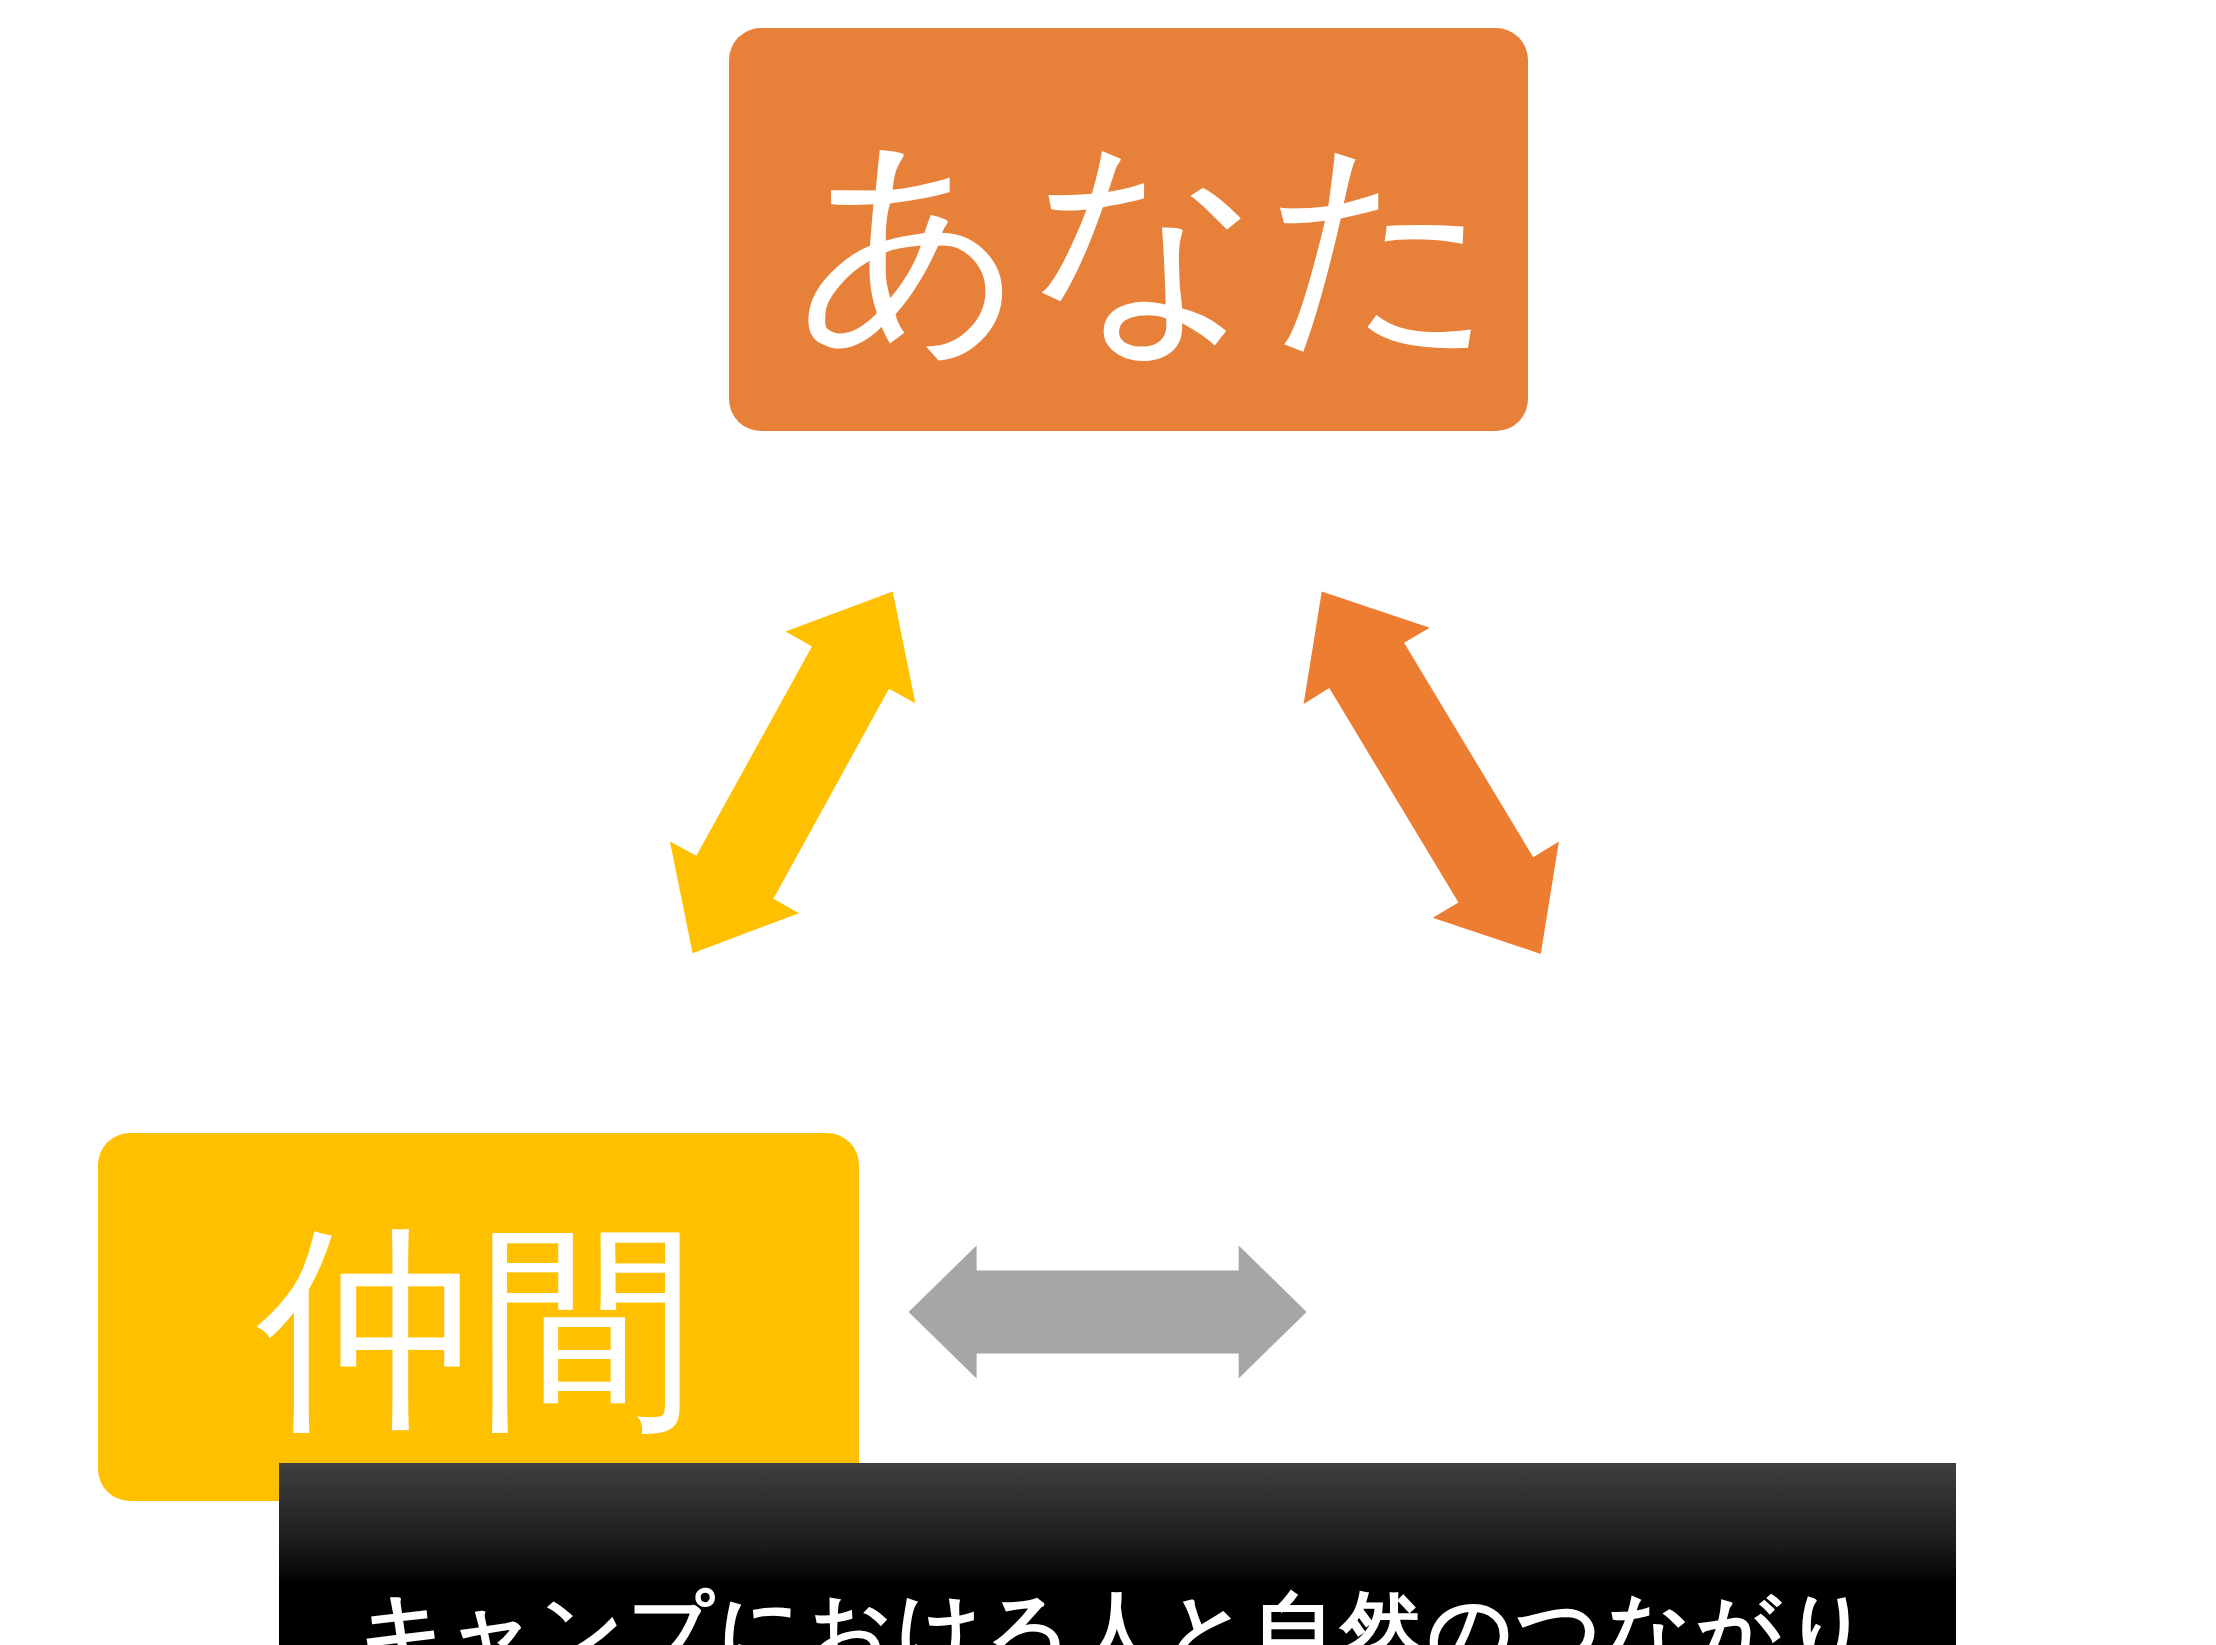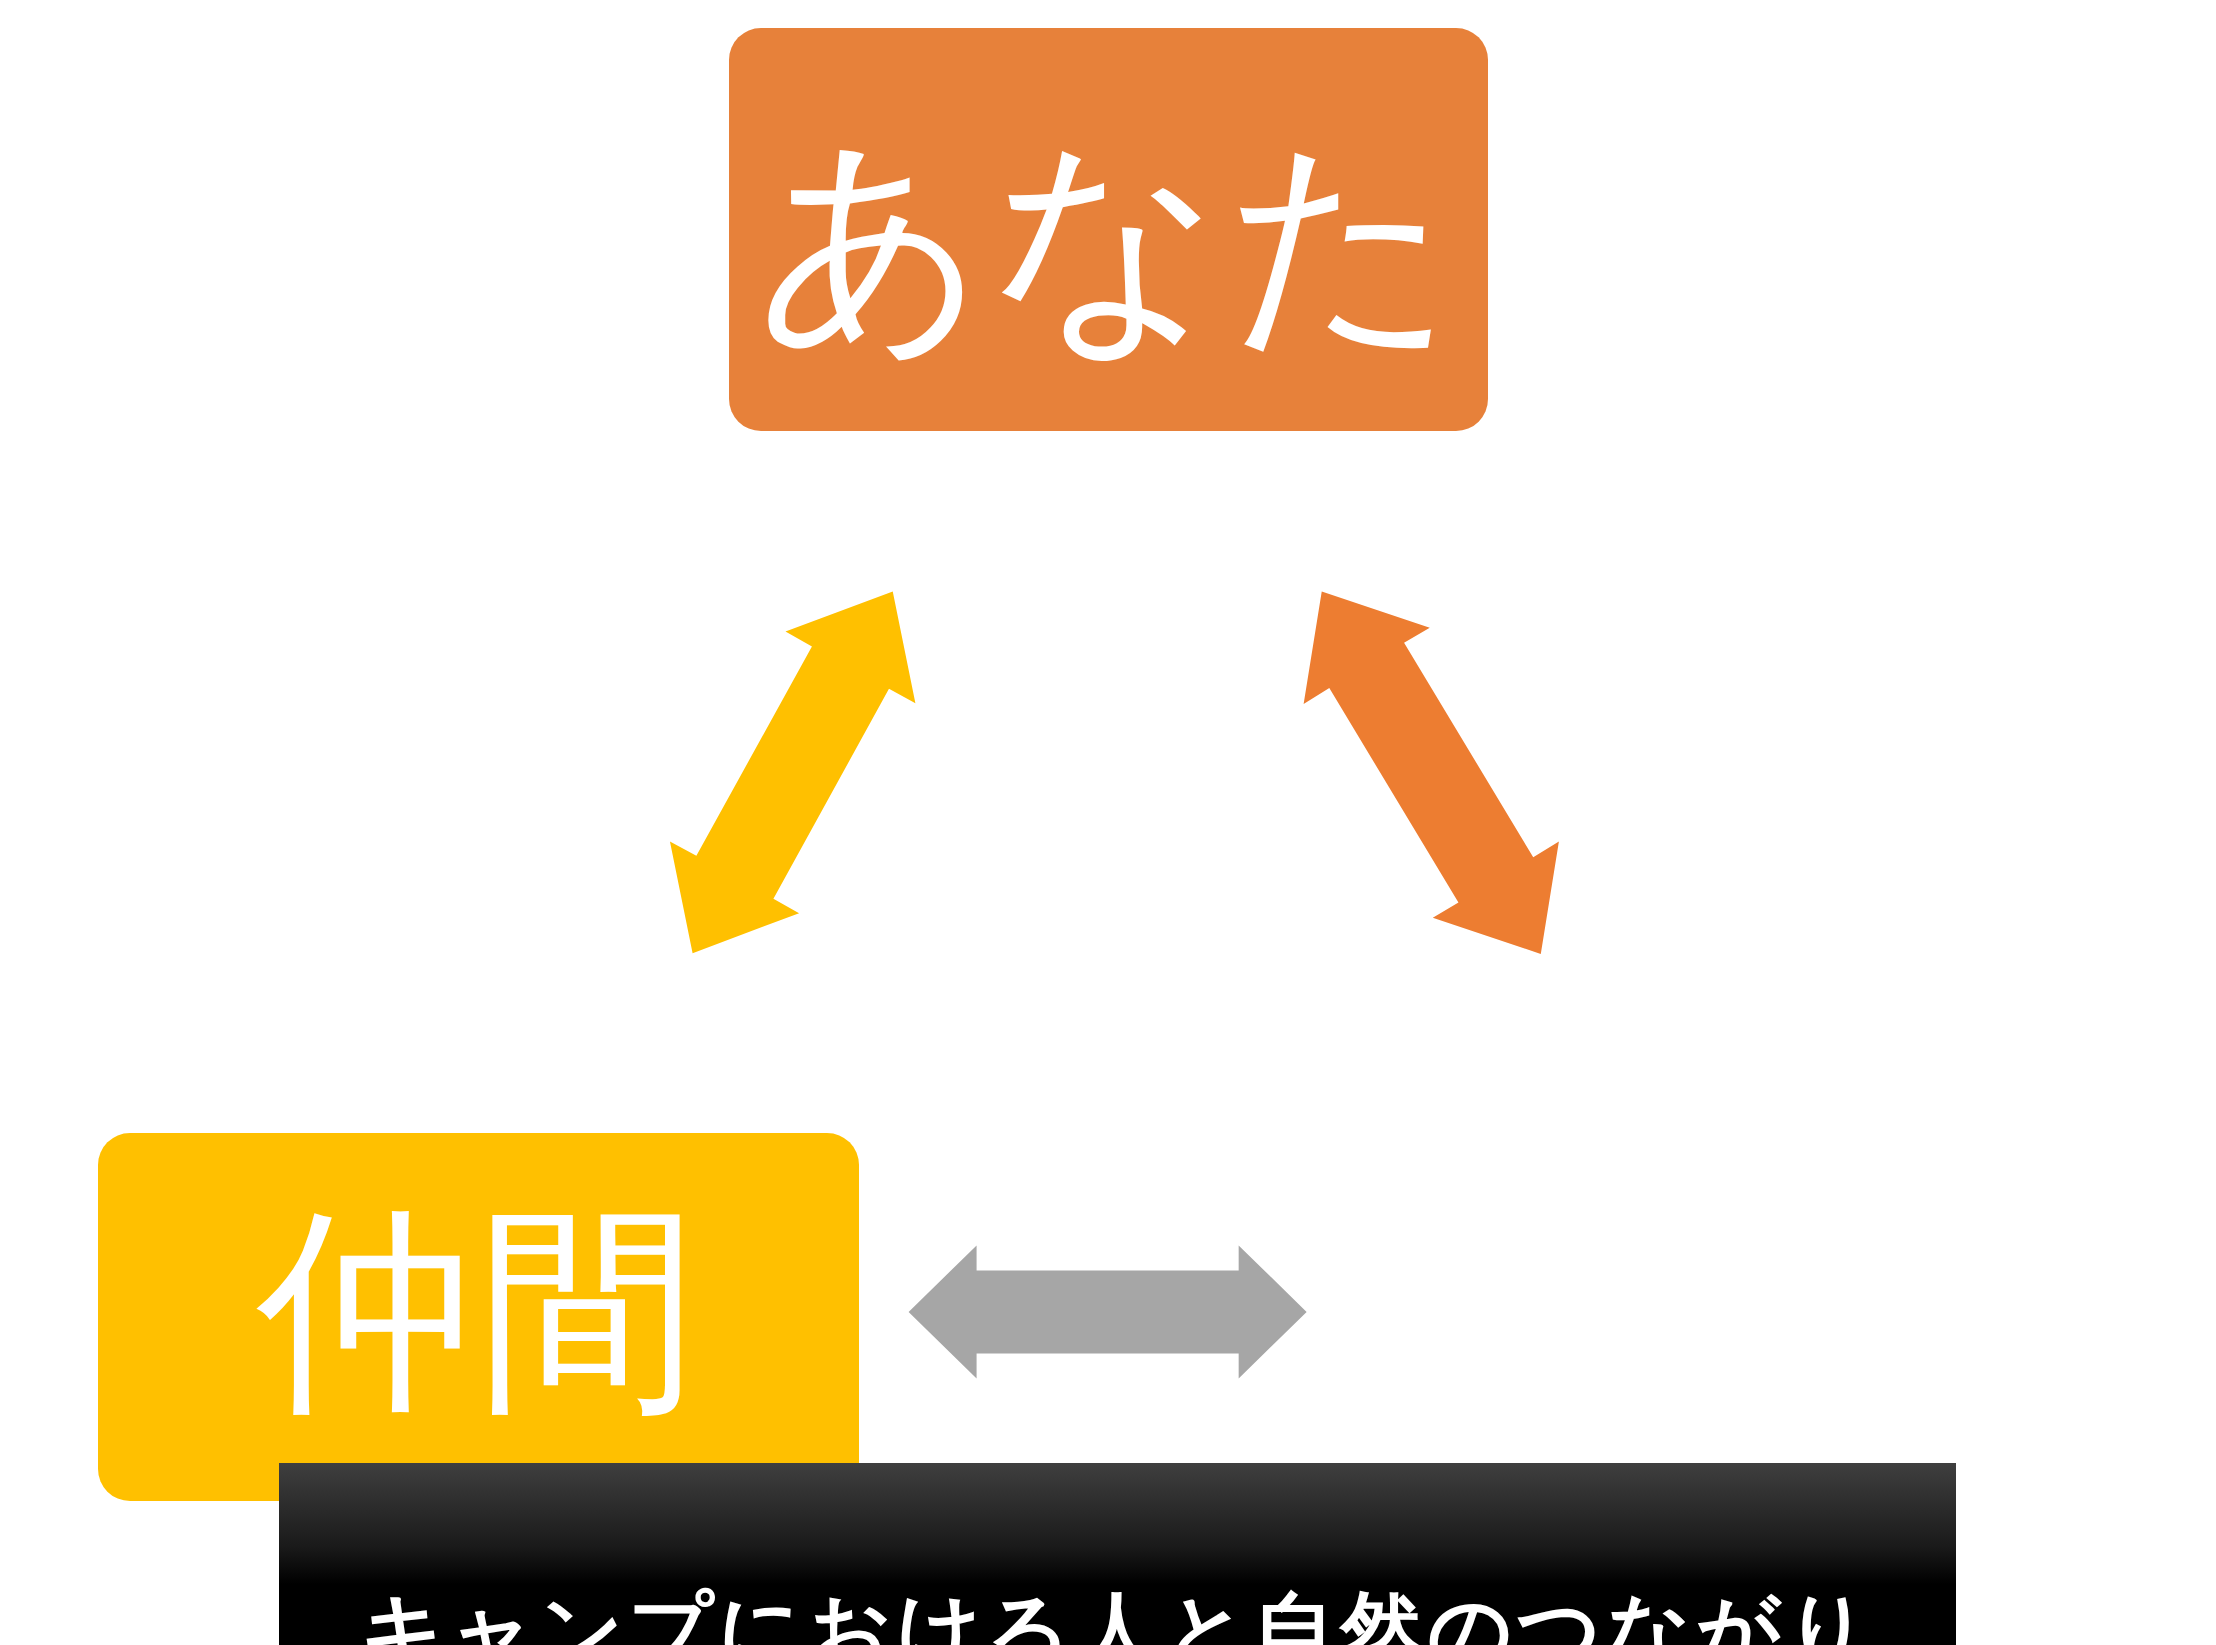--- a/index.html
+++ b/index.html
@@ -43,29 +43,29 @@
     letter-spacing: 3px;
     white-space: nowrap;
   }
   .node-you {
     left: 729px;
     top: 28px;
     width: 759px;
     height: 403px;
     background: var(--node-orange, #E7813A);
     font-size: 227px;
+    padding-left: 40px;
   }
   .node-friends {
     left: 98px;
     top: 1133px;
     width: 761px;
     height: 368px;
     background: var(--node-yellow, #FFC000);
     font-size: 219px;
-    font-family: Liberation Mono, monospace;
   }
   .node-nature {
     left: 1362px;
     top: 1150px;
     width: 761px;
     height: 355px;
     background: var(--node-gray, #A6A6A6);
     font-size: 219px;
   }
 

